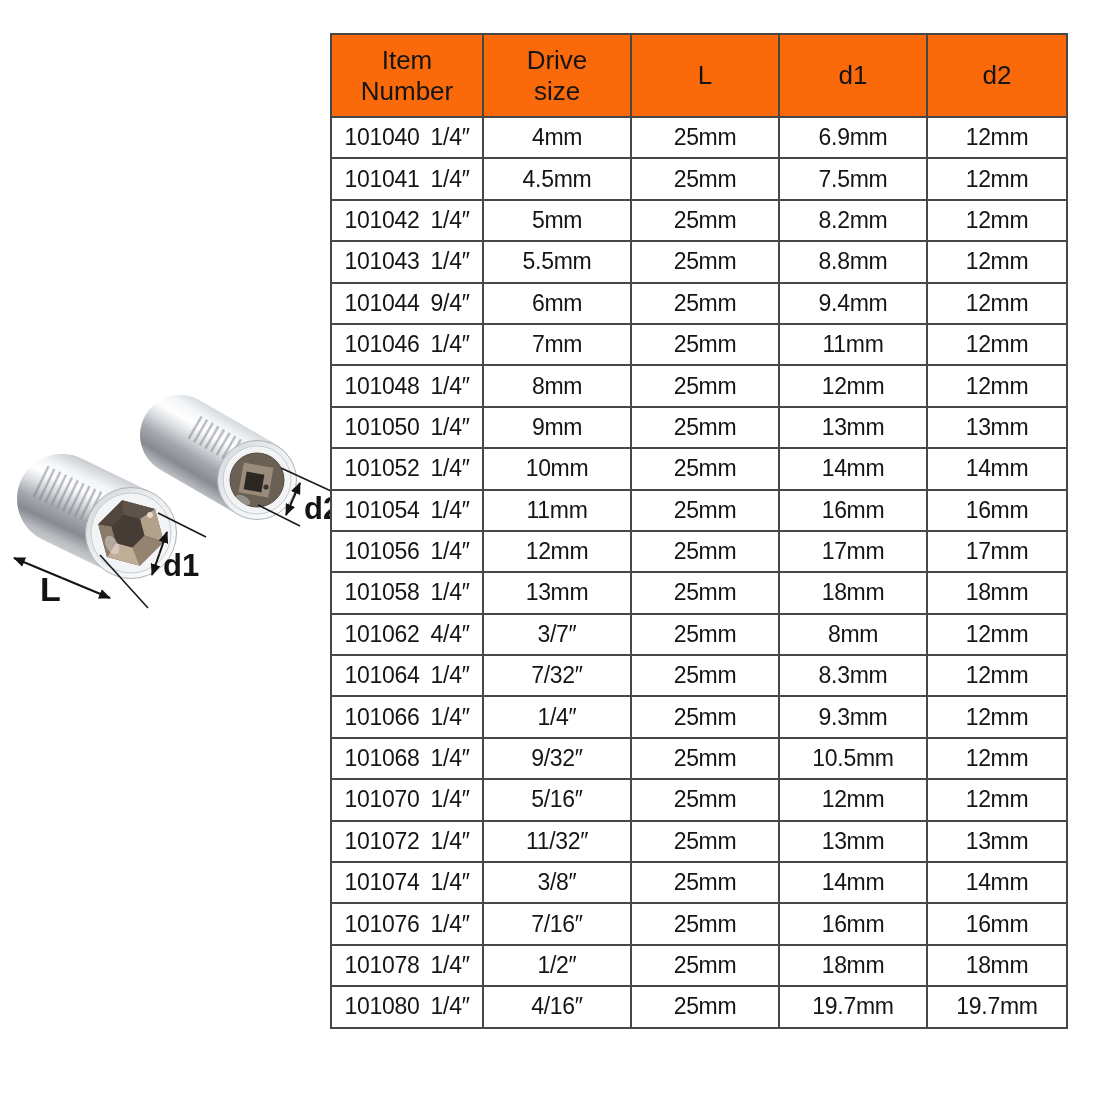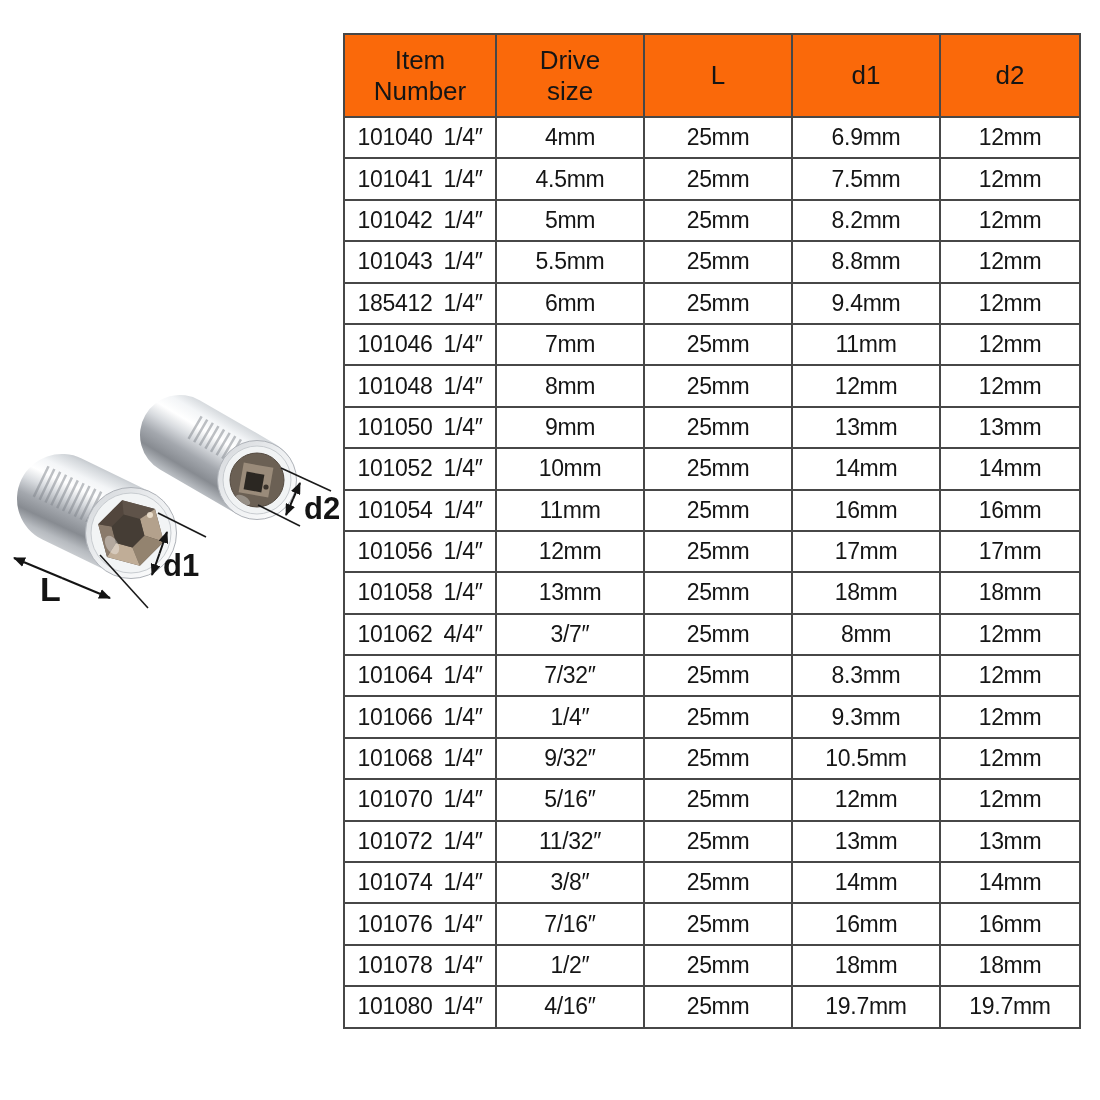--- a/index.html
+++ b/index.html
@@ -2,21 +2,21 @@
 <html><head>
 <meta charset="utf-8">
 <style>
   html,body{margin:0;padding:0;}
   body{
     width:1100px;height:1100px;background:#ffffff;position:relative;overflow:hidden;
     font-family:"Liberation Sans",sans-serif;
   }
   
   table.spec{
-    position:absolute;left:343px;top:33px;width:736px;
+    position:absolute;left:330px;top:33px;width:736px;
     border-collapse:collapse;table-layout:fixed;
   }
   .spec th,.spec td{
     border:2px solid #474747;
     text-align:center;vertical-align:middle;padding:0;color:#151515;
   }
   .spec th{
     background:#fa690a;
     font-size:26px;font-weight:normal;line-height:1.18;
     white-space:pre-line;height:81px;
@@ -171,21 +171,21 @@
       <td>12mm</td>
     </tr>
       <tr>
       <td>101043 1/4″</td>
       <td>5.5mm</td>
       <td>25mm</td>
       <td>8.8mm</td>
       <td>12mm</td>
     </tr>
       <tr>
-      <td>185412 1/4″</td>
+      <td>101044 9/4″</td>
       <td>6mm</td>
       <td>25mm</td>
       <td>9.4mm</td>
       <td>12mm</td>
     </tr>
       <tr>
       <td>101046 1/4″</td>
       <td>7mm</td>
       <td>25mm</td>
       <td>11mm</td>

